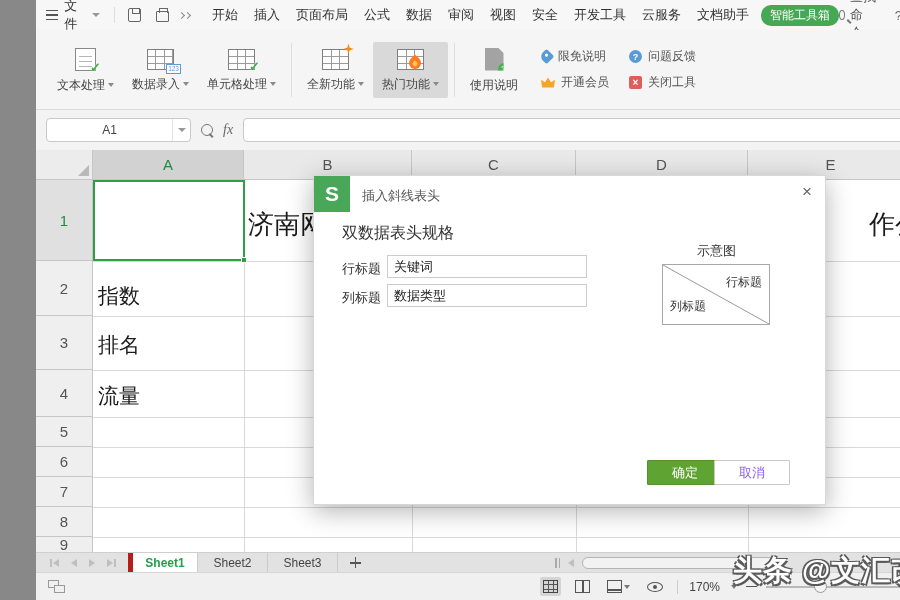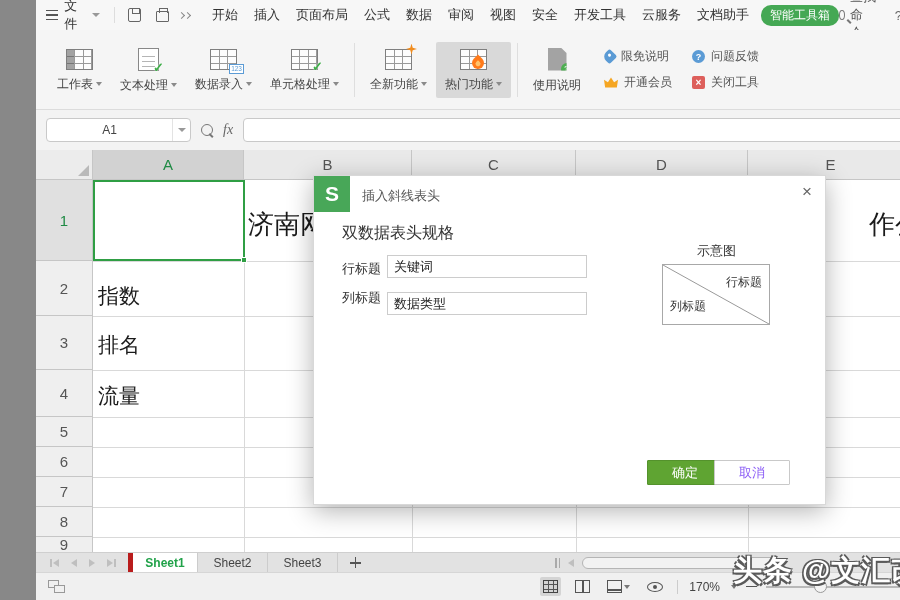--- a/index.html
+++ b/index.html
@@ -209,27 +209,20 @@
           <i></i>
           <i></i>
           <i></i>
         </span>
       <span class="chev-up"></span>
     </div>
   </div>
 
   <div class="ribbon">
     <div class="rb-btn">
-      <span class="tbl-ic dkcol"></span>
-      <span class="rb-label">
-          <span>工作表</span>
-          <span class="caret"></span>
-        </span>
-    </div>
-    <div class="rb-btn">
       <span class="doc-ic">
           <span class="badge-chk">✓</span>
         </span>
       <span class="rb-label">
           <span>文本处理</span>
           <span class="caret"></span>
         </span>
     </div>
     <div class="rb-btn">
       <span class="tbl-ic">
@@ -364,21 +357,21 @@
 
   <div class="dialog">
     <div class="dlg-logo">S</div>
     <div class="dlg-title">插入斜线表头</div>
     <div class="dlg-close">×</div>
     <div class="dlg-section">双数据表头规格</div>
 
     <div class="dlg-lab" style="top:84px;">行标题</div>
     <input class="dlg-input" style="top: 79px;" value="关键词">
     <div class="dlg-lab" style="top:113px;">列标题</div>
-    <input class="dlg-input" style="top: 116px;" value="数据类型">
+    <input class="dlg-input" style="top: 108px;" value="数据类型">
 
     <div class="pv-cap">示意图</div>
     <div class="pv-box">
       <svg width="106" height="59">
           <line x1="0" y1="0" x2="106" y2="59" stroke="#9a9a9a" stroke-width="1"></line>
         </svg>
       <span class="pv-row">行标题</span>
       <span class="pv-col">列标题</span>
     </div>
 

